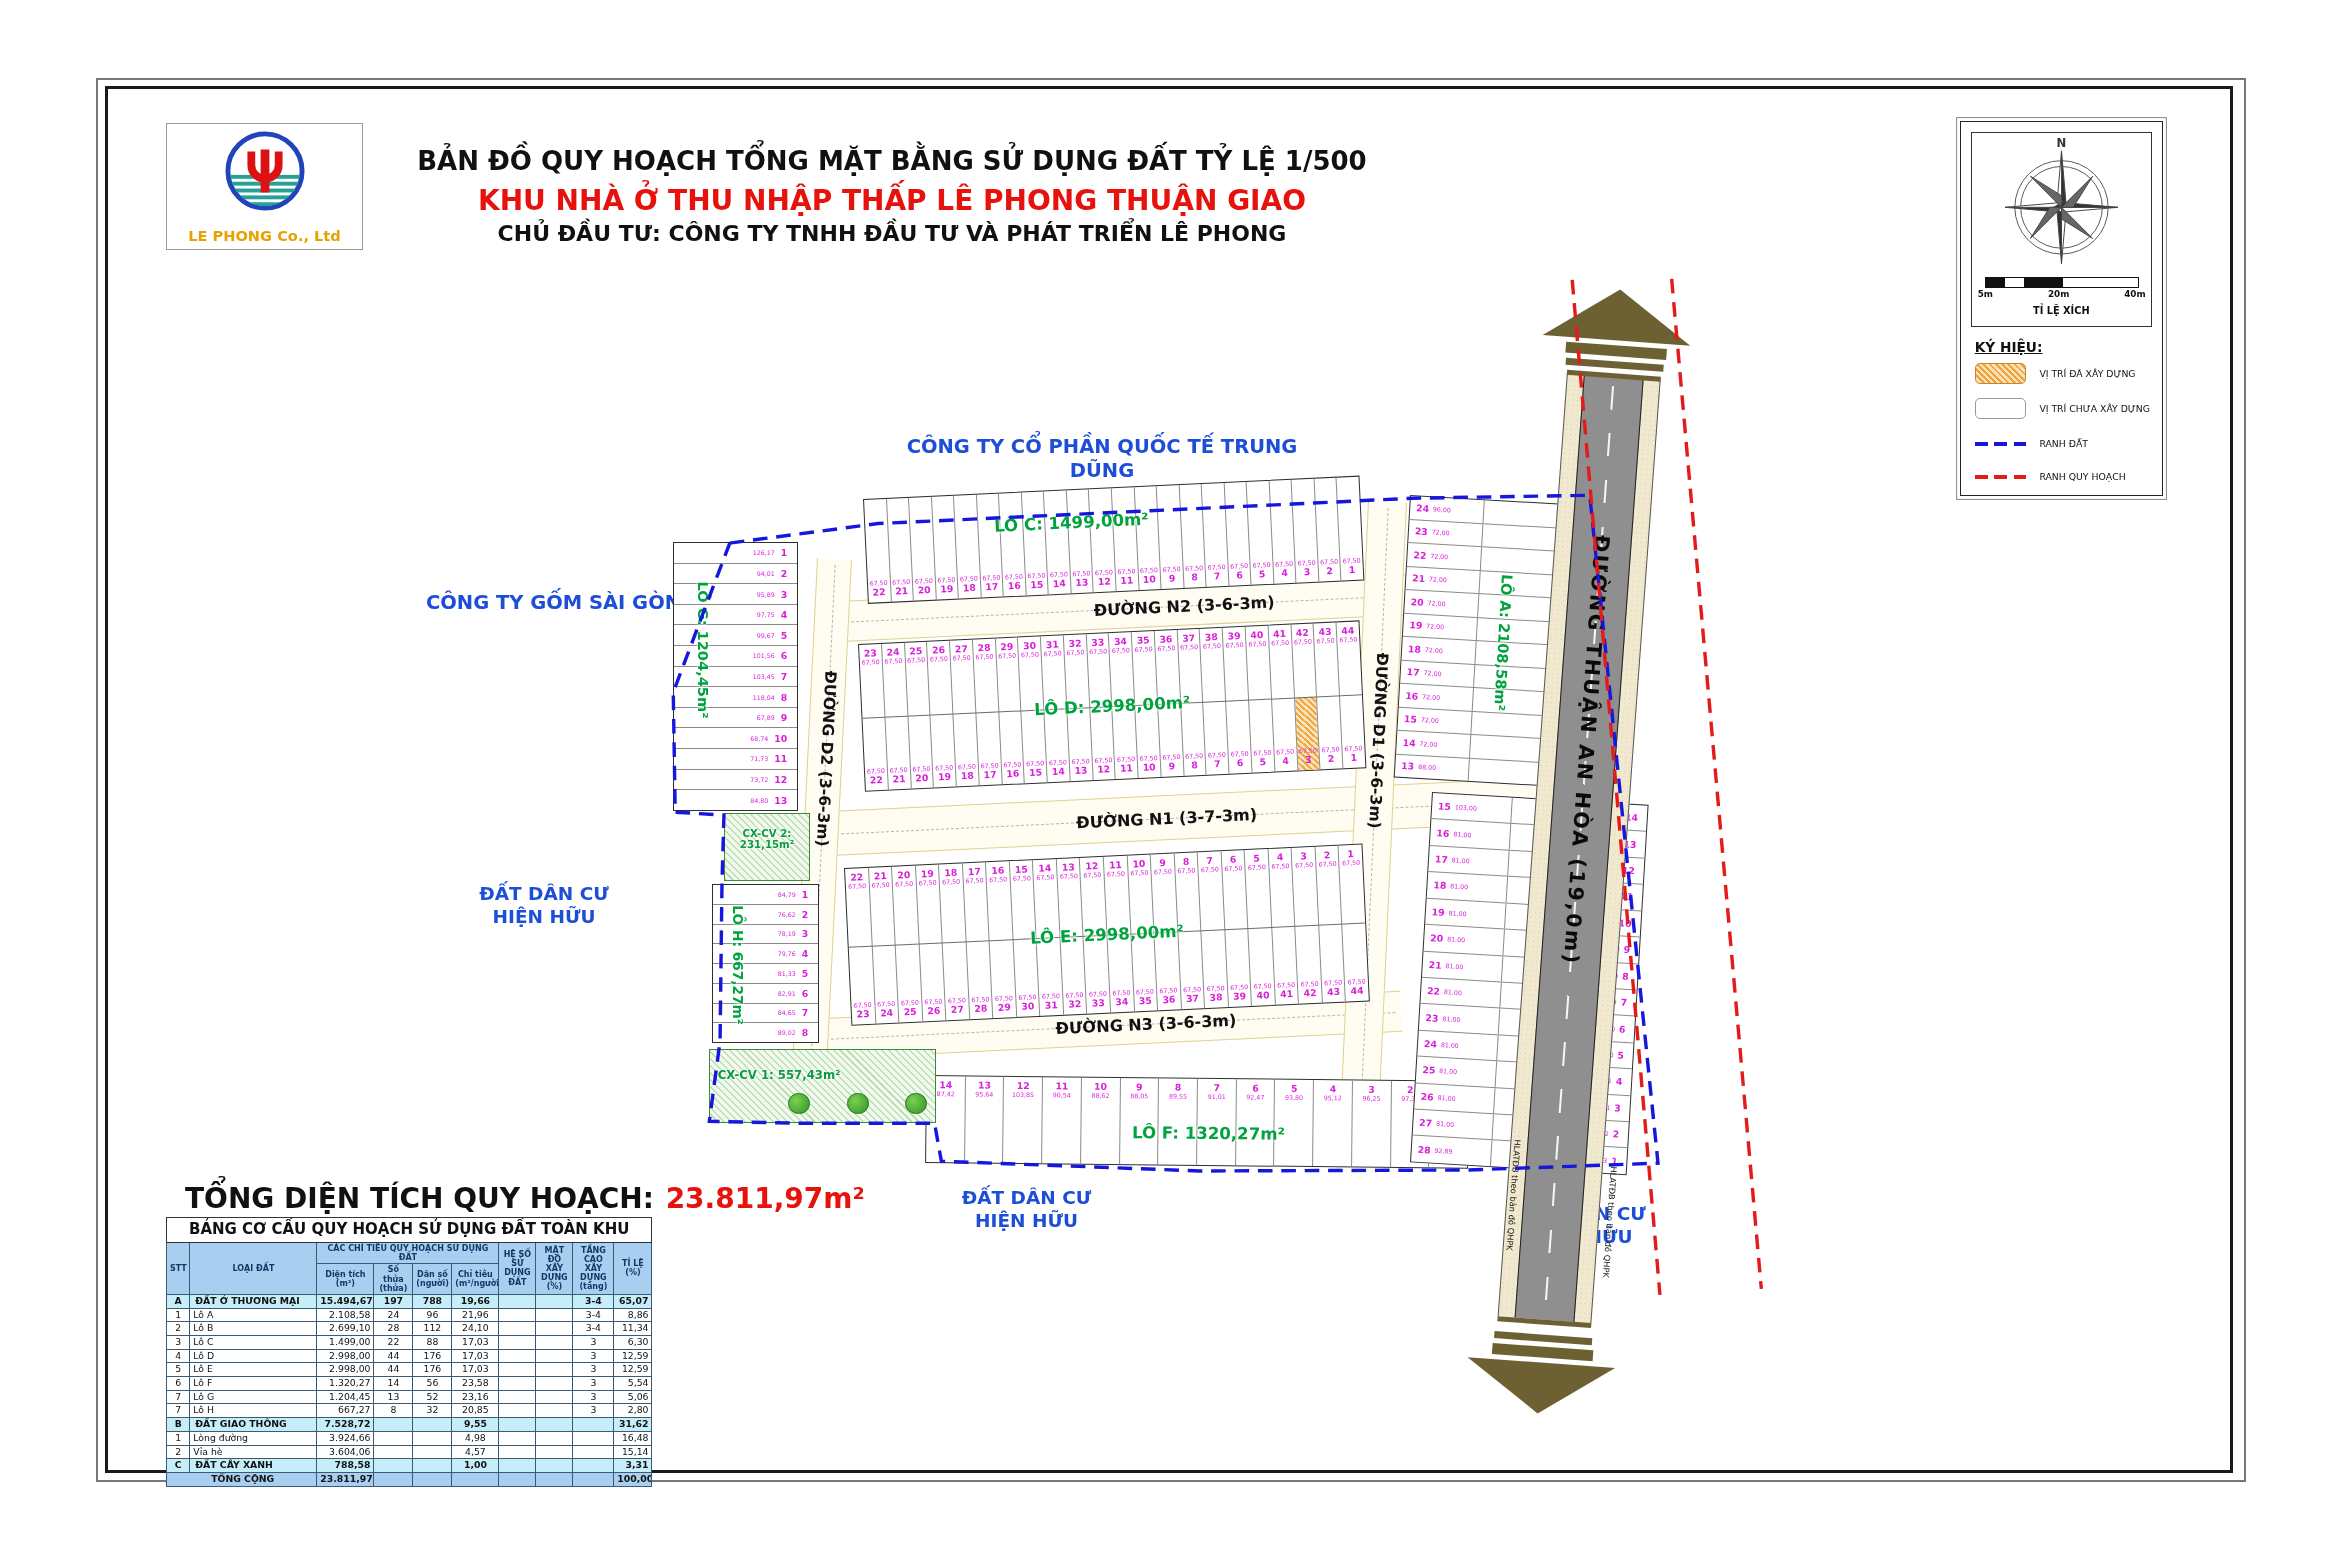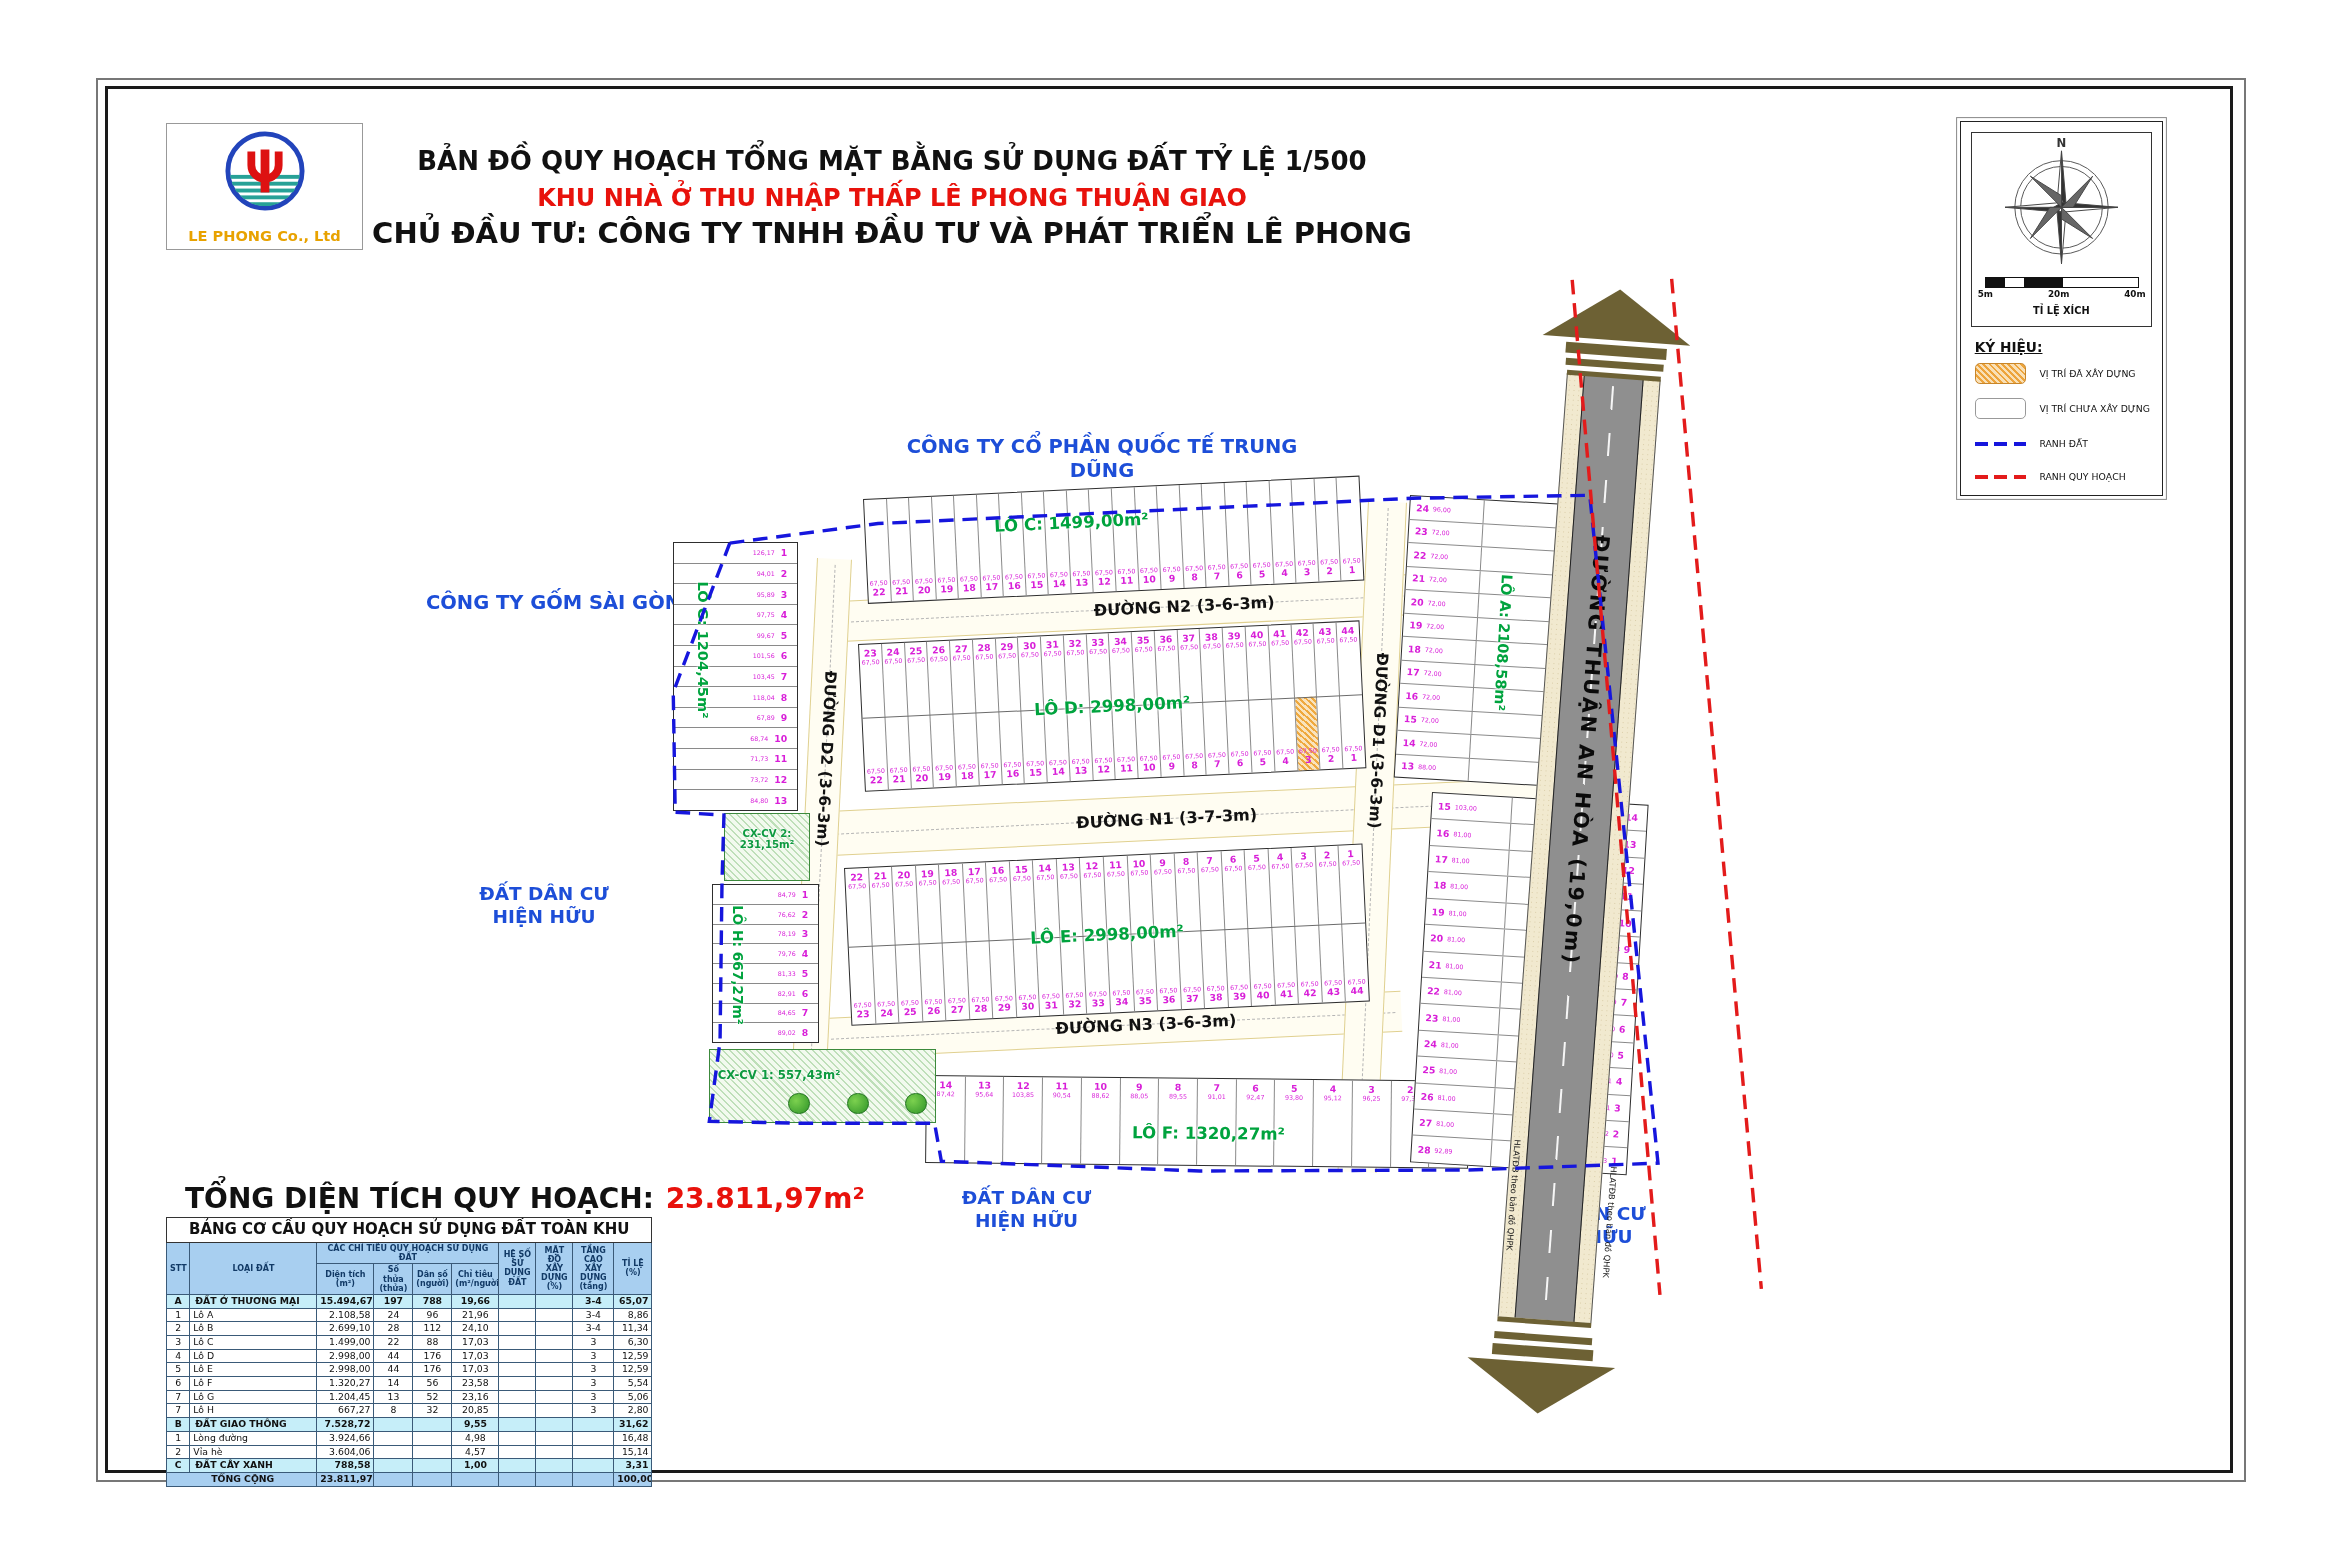--- a/index.html
+++ b/index.html
@@ -3,23 +3,23 @@
 <meta charset="utf-8">
 <style>
   html,body{margin:0;padding:0;background:#fff;font-family:"DejaVu Sans",sans-serif;color:#111;}
   #stage{position:relative;width:2341px;height:1560px;background:#fff;overflow:hidden;padding-left:10px;}
   .frame-outer{position:absolute;left:96px;top:78px;width:2146px;height:1400px;border:2px solid #777;}
   .frame-inner{position:absolute;left:105px;top:86px;width:2122px;height:1381px;border:3.9px solid #1a1a1a;}
 
   
   .titles{position:absolute;left:307px;top:146px;width:1170px;text-align:center;}
   .t1{font-size:26px;font-weight:bold;}
-  .t2{font-size:24px;font-weight:bold;margin-top:7.8px;}
+  .t2{font-size:28px;font-weight:bold;margin-top:7.8px;}
   .t3{font-size:23.4px;font-weight:bold;margin-top:9.8px;}
-  .t4{font-size:29px;font-weight:bold;margin-top:3.9px;}
+  .t4{font-size:22px;font-weight:bold;margin-top:3.9px;}
 
   
   .logobox{position:absolute;left:166px;top:123px;width:195px;height:125px;border:1px solid #999;text-align:center;}
   .logotext{position:absolute;left:0;right:0;bottom:4.9px;font-size:14.6px;font-weight:bold;color:#e8a200;}
 
   
   .legendbox{position:absolute;left:1960px;top:121px;width:201px;height:373px;border:1px solid #222;box-shadow:0 0 0 2.9px #fff,0 0 0 3.9px #888;}
   .compassbox{position:absolute;left:9.8px;top:9.8px;width:179px;height:193px;border:1px solid #333;}
   .scalebar{position:absolute;left:13.7px;top:144px;width:152px;height:8.8px;border:1px solid #111;display:flex;}
   .sb{height:100%;}

